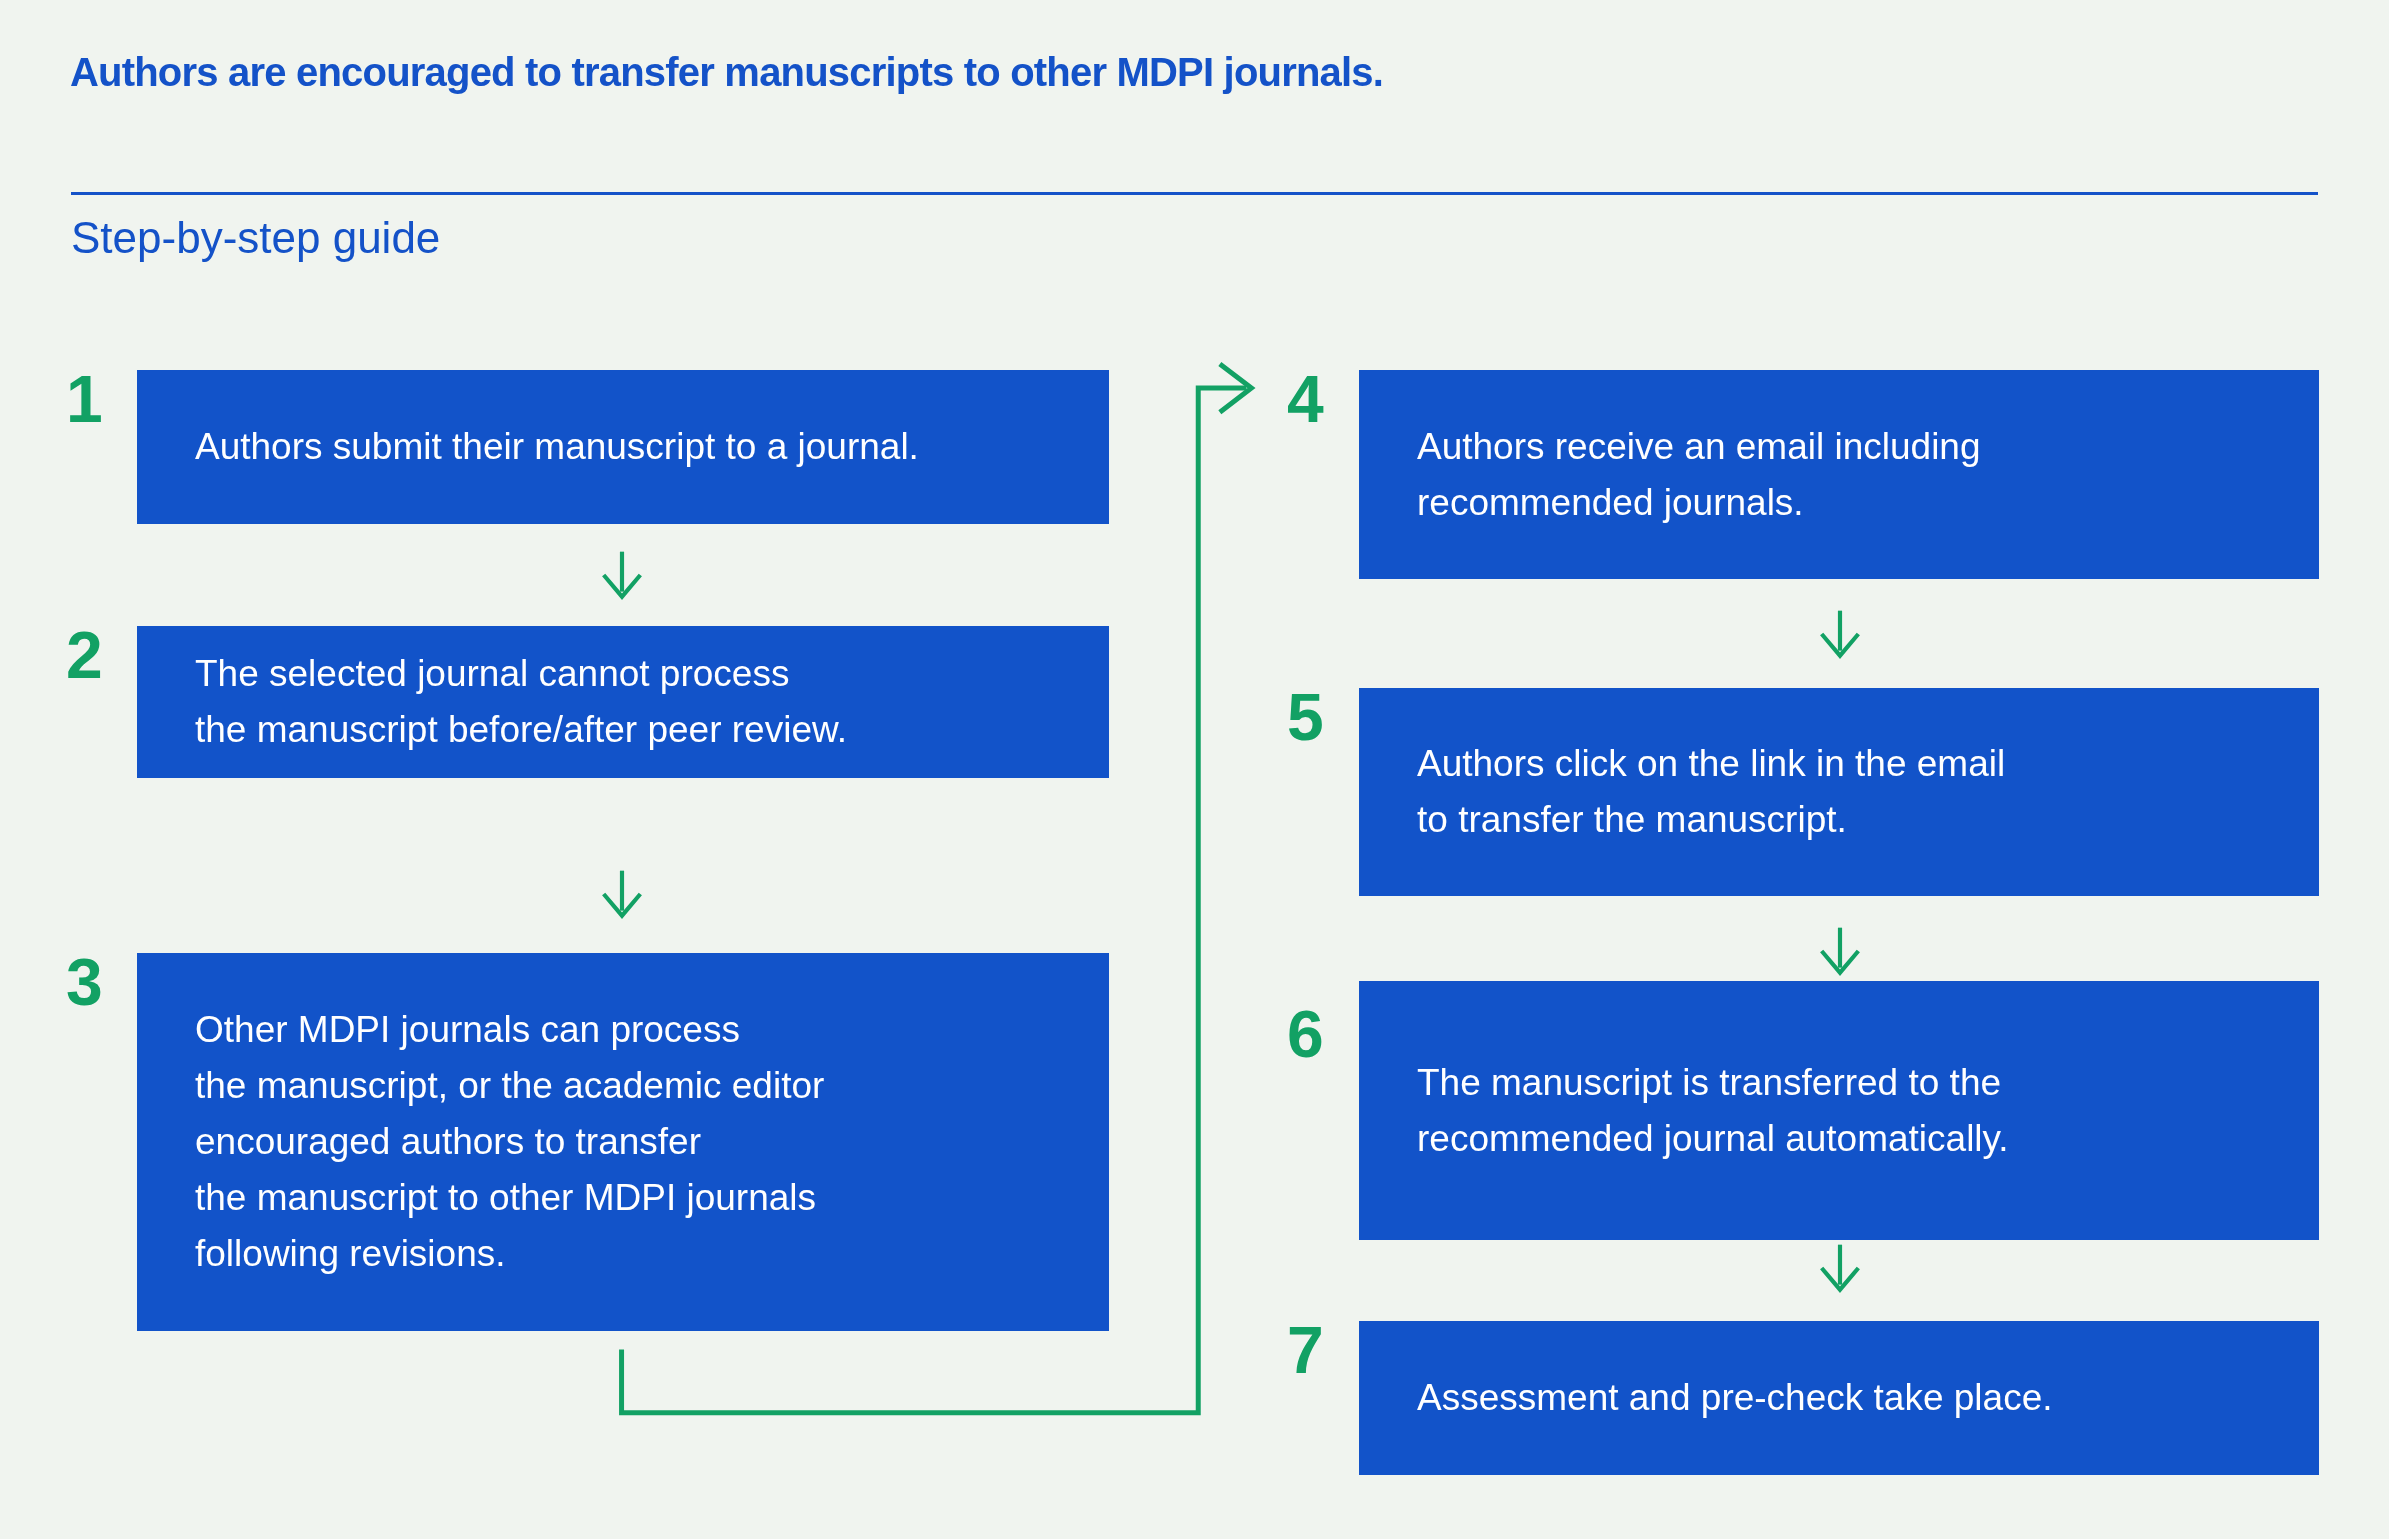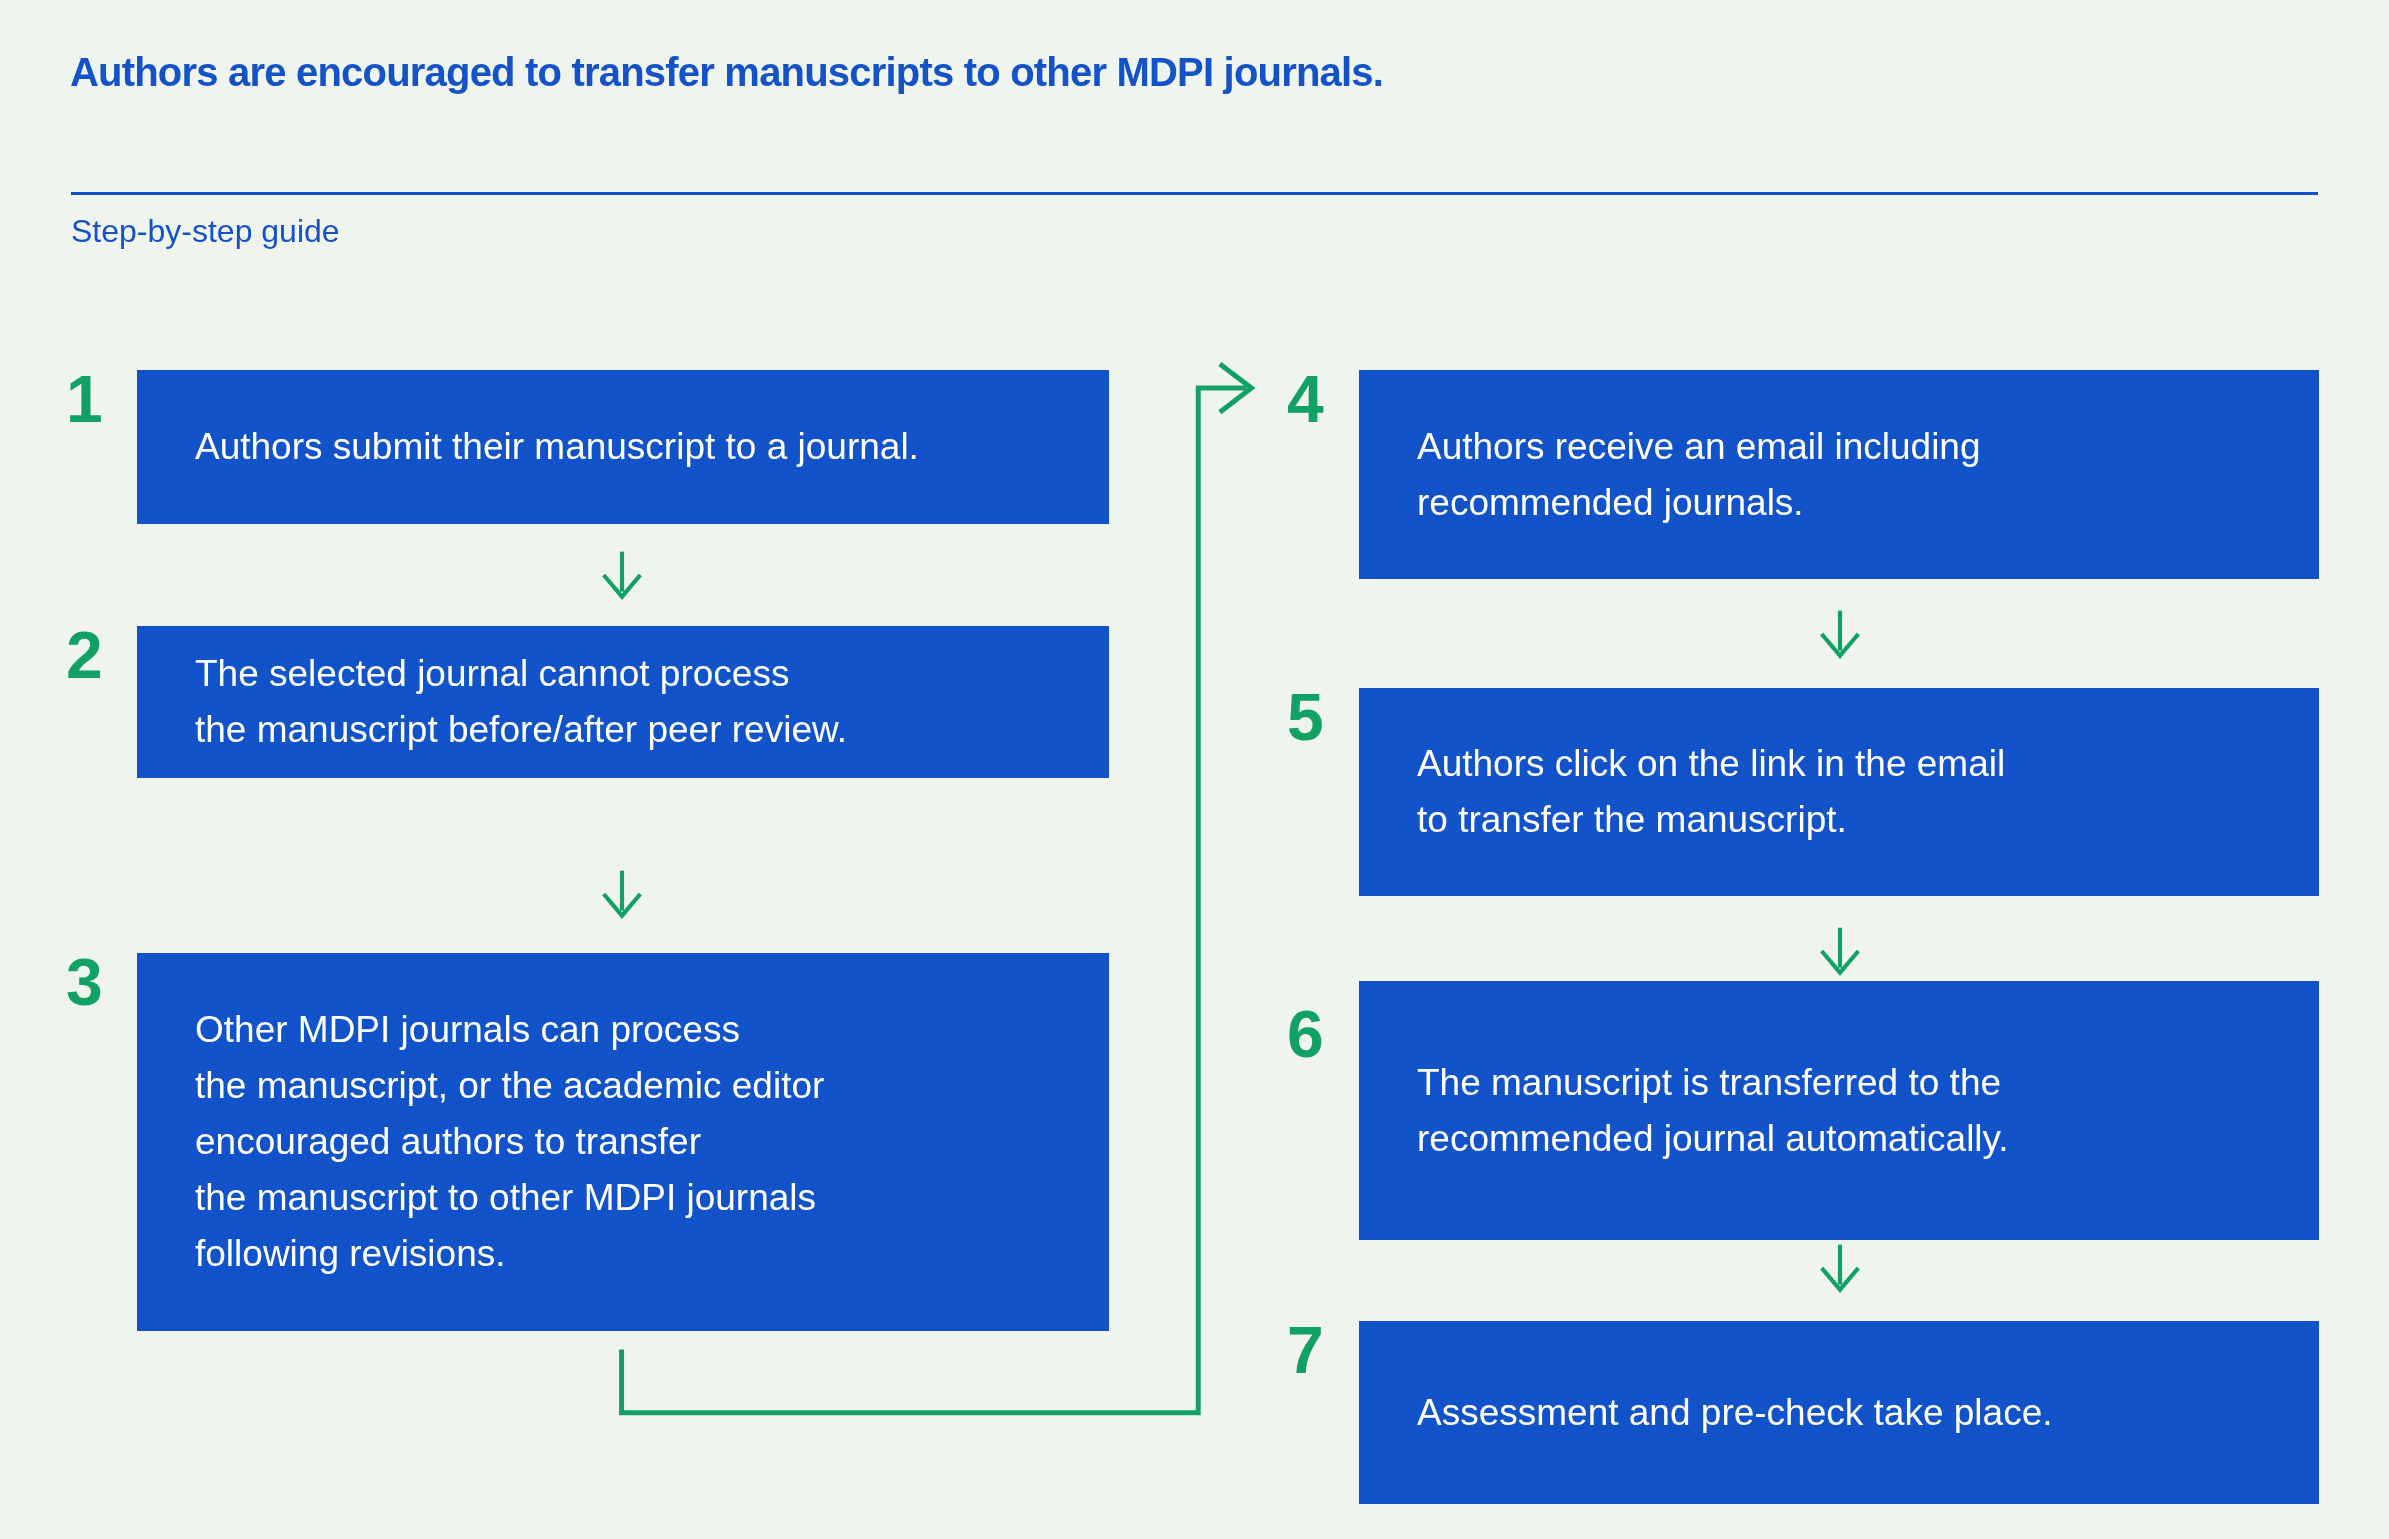--- a/index.html
+++ b/index.html
@@ -19,21 +19,21 @@
     font-size:40px;font-weight:700;letter-spacing:-0.8px;
     color:var(--blue-head,#1452c8);
   }
   .rule{
     position:absolute;left:71px;top:192px;
     width:2247px;height:3.3px;
     background:var(--blue-head,#1452c8);
   }
   .subtitle{
     position:absolute;left:71px;top:213px;
-    font-size:32px;font-weight:400;
+    font-size:44px;font-weight:400;
     color:var(--blue-head,#1452c8);
   }
   .num{
     position:absolute;
     font-size:66px;font-weight:700;line-height:1;
     color:var(--green,#12a164);
   }
   .n-left{left:66px;}
   .n-right{left:1287px;}
   .box{
@@ -125,18 +125,18 @@
     <div class="box-text">The manuscript is transferred to the
 recommended journal automatically.</div>
   </div>
 
   <svg class="down-arrow" style="left:1819px;top:1243px" viewBox="0 0 50 60">
     <line x1="25" y1="2" x2="25" y2="50" style="stroke:var(--green,#12a164)" stroke-width="5" fill="none"></line>
     <polyline points="3,30 25,56 47,30" style="stroke:var(--green,#12a164)" stroke-width="5" fill="none"></polyline>
   </svg>
 
   <div class="num n-right" style="top:1317px">7</div>
-  <div class="box b-right" style="top:1321px;height:183px">
+  <div class="box b-right" style="top:1321px;height:154px">
     <div class="box-text">Assessment and pre-check take place.</div>
   </div>
 
 </div>
 
 
 </body></html>

